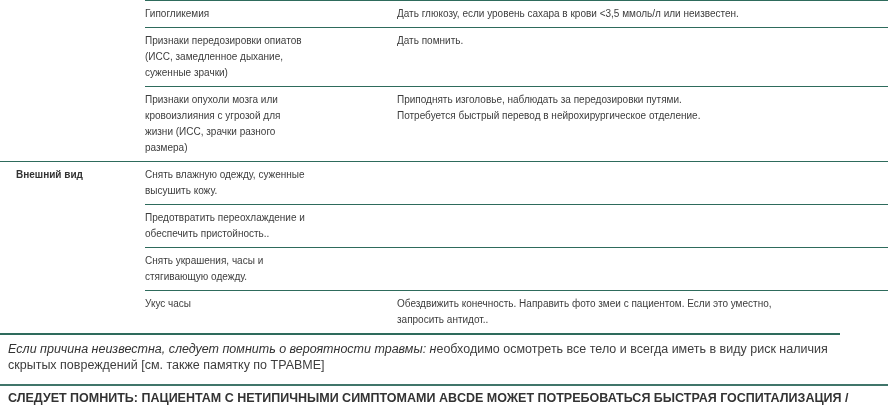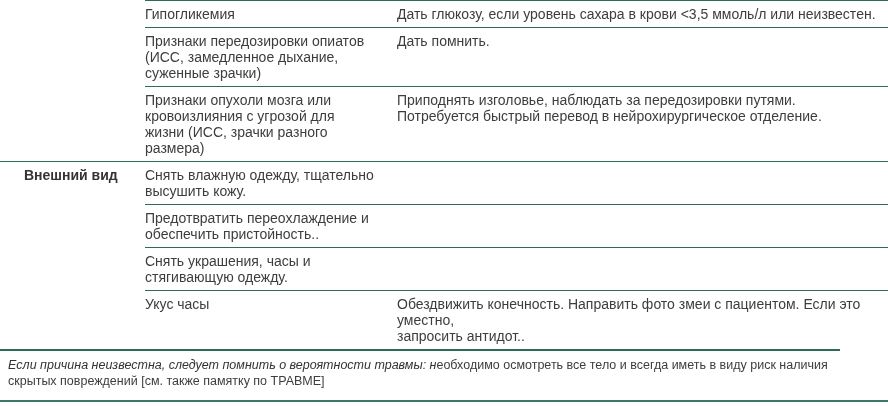--- a/index.html
+++ b/index.html
@@ -17,28 +17,28 @@
   .page {
     width: 888px;
     box-sizing: border-box;
   }
   
   .tbl-row {
     display: grid;
     grid-template-columns: 145px 252px 1fr;
   }
   .cell {
-    font-size: 14px;
+    font-size: 10px;
     line-height: 16px;
     padding: 5px 10px 5px 0;
     white-space: pre-line;
     box-sizing: border-box;
   }
   .cell.c1 {
-    padding-left: 24px;
+    padding-left: 16px;
     font-weight: bold;
     color: #333333;
   }
   
   .sep-inner > .c2,
   .sep-inner > .c3 {
     border-top: 1px solid #2e6b5c;
   }
   
   .sep-full {
@@ -99,21 +99,21 @@
       <div class="cell c2">Признаки опухоли мозга или
 кровоизлияния с угрозой для
 жизни (ИСС, зрачки разного
 размера)</div>
       <div class="cell c3">Приподнять изголовье, наблюдать за передозировки путями.
 Потребуется быстрый перевод в нейрохирургическое отделение.</div>
     </div>
 
     <div class="tbl-row sep-full">
       <div class="cell c1">Внешний вид</div>
-      <div class="cell c2">Снять влажную одежду, тщательно
+      <div class="cell c2">Снять влажную одежду, суженные
 высушить кожу.</div>
       <div class="cell c3"></div>
     </div>
 
     <div class="tbl-row sep-inner">
       <div class="cell c1"></div>
       <div class="cell c2">Предотвратить переохлаждение и
 обеспечить пристойность..</div>
       <div class="cell c3"></div>
     </div>

